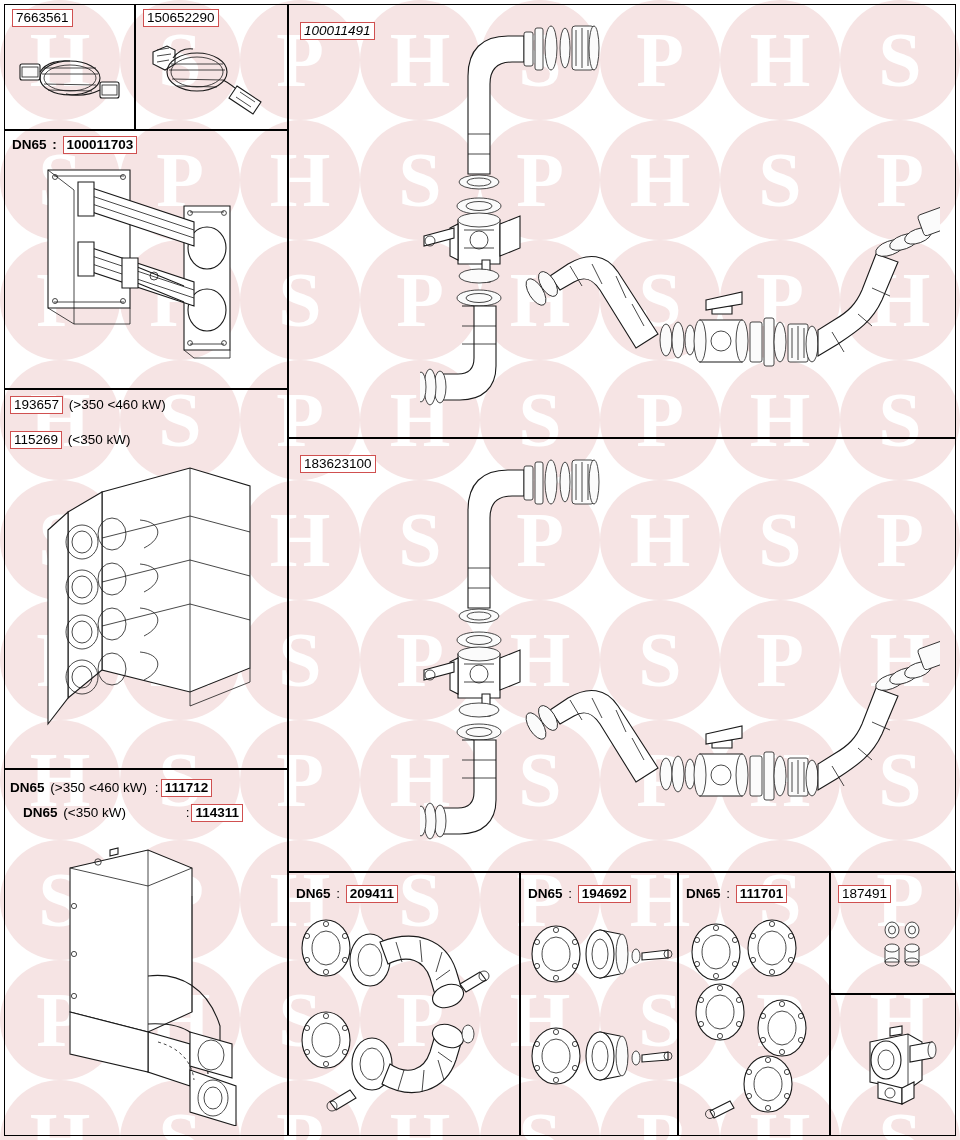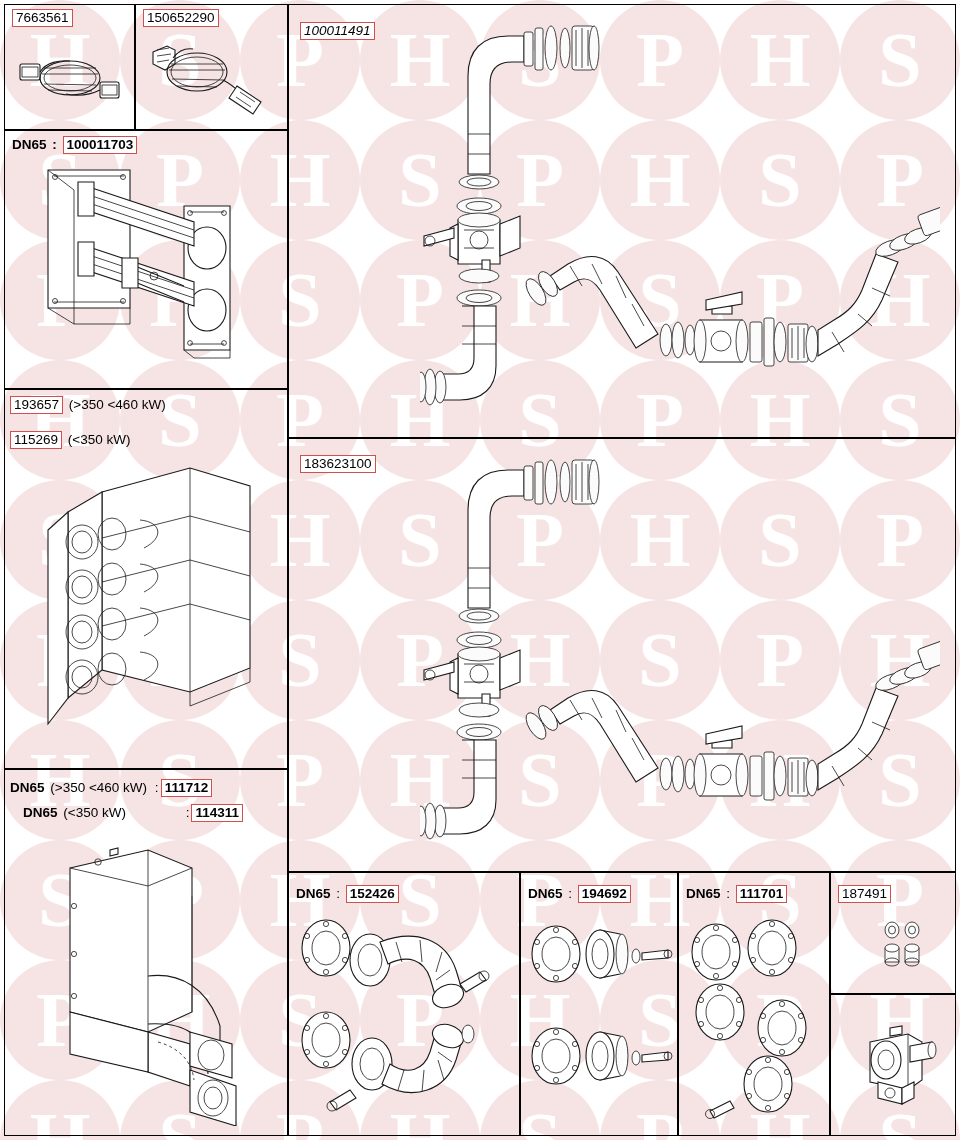--- a/index.html
+++ b/index.html
@@ -688,21 +688,21 @@
       <ellipse cx="484" cy="228" rx="15" ry="7" transform="rotate(-20 484 228)"></ellipse>
       <ellipse cx="498" cy="222" rx="14" ry="7" transform="rotate(-20 498 222)"></ellipse>
       <rect x="500" y="196" width="30" height="22" rx="3" transform="rotate(-20 515 207)"></rect>
     </g>
   </svg>
 
   <div class="panel" style="left:288px; top:872px; width:232px; height:264px;"></div>
   <div class="label bold" style="left:296px; top:885px;">
     <span>DN65</span>
     <span class="plain" style="font-weight:normal">:</span>
-    <span class="code">152426</span>
+    <span class="code">209411</span>
   </div>
   <svg style="position:absolute;left:296px;top:918px;" width="218" height="210" viewBox="0 0 218 210">
 
     <ellipse class="fl" cx="30" cy="30" rx="24" ry="28"></ellipse>
     <ellipse class="ln2" cx="30" cy="30" rx="14" ry="17"></ellipse>
     <circle class="ln2" cx="30" cy="6" r="2.6"></circle>
       <circle class="ln2" cx="30" cy="54" r="2.6"></circle>
     <circle class="ln2" cx="11" cy="18" r="2.6"></circle>
       <circle class="ln2" cx="49" cy="18" r="2.6"></circle>
     <circle class="ln2" cx="11" cy="42" r="2.6"></circle>

